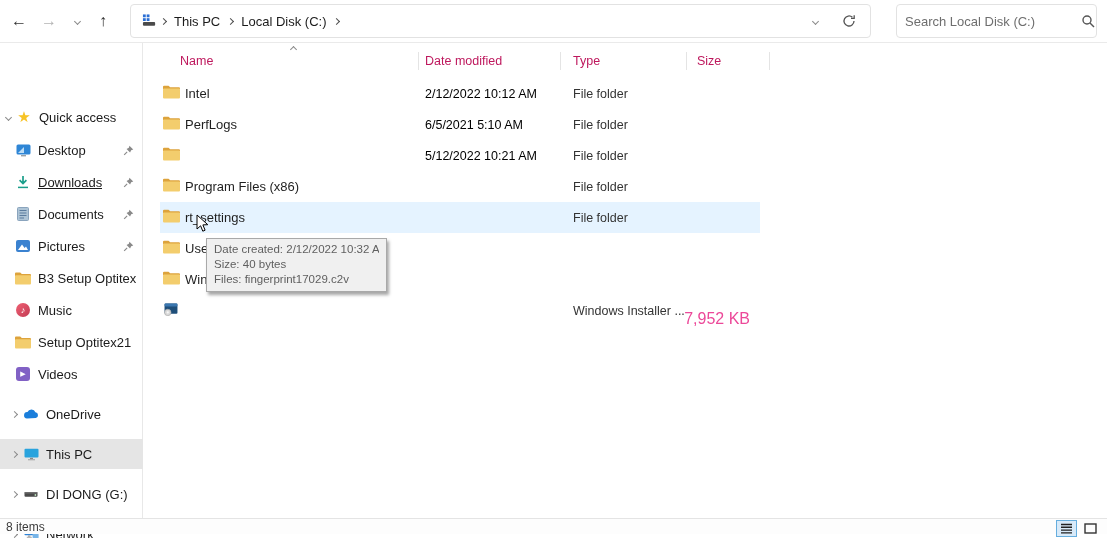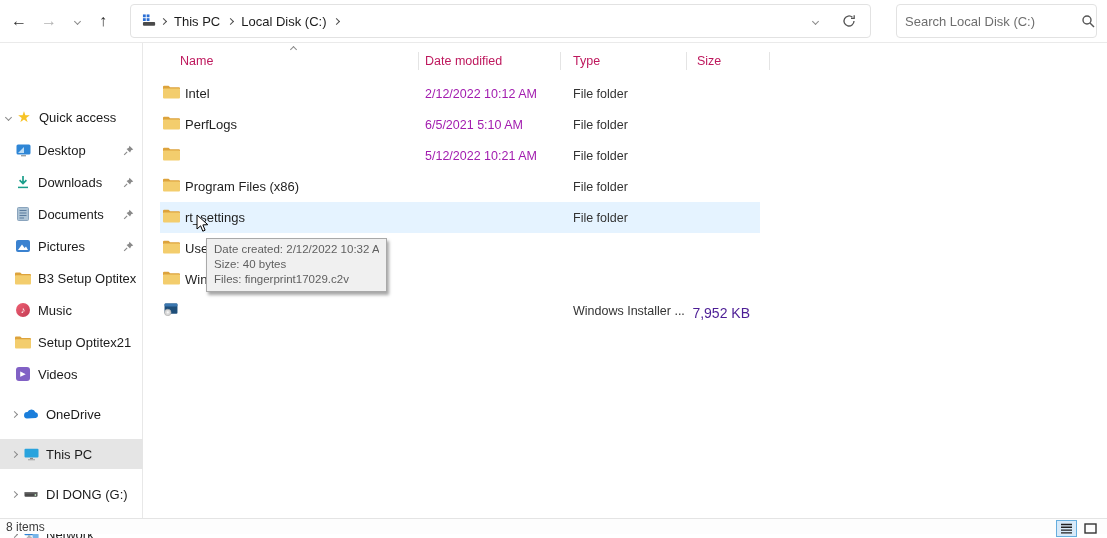--- a/index.html
+++ b/index.html
@@ -44,25 +44,25 @@
   .filearea { position:absolute; left:143px; top:43px; width:964px; height:475px; background:#fff; }
   .colhead { position:absolute; top:5px; height:26px; font-size:12.5px; color:#be185d; display:flex; align-items:center; }
   .colsep { position:absolute; top:9px; width:1px; height:18px; background:#e4e4e4; }
   .sortcaret { position:absolute; left:148px; top:4px; }
   .frow { position:absolute; left:0; width:640px; height:31px; }
   .frow.selected { left:17px; width:600px; background:#e5f3ff; }
   .frow .name { position:absolute; left:42px; top:0; height:31px; display:flex; align-items:center; font-size:13px; color:#1f1f1f; white-space:nowrap; }
   .frow.selected .name { left:25px; }
   .frow .fico { position:absolute; left:20px; top:7px; }
   .frow.selected .fico { left:3px; }
-  .frow .date { position:absolute; left:282px; top:0; height:31px; display:flex; align-items:center; font-size:12.5px; color:#a21caf; }
+  .frow .date { position:absolute; left:282px; top:0; height:31px; display:flex; align-items:center; font-size:12.5px; color:#000000; }
   .frow.selected .date { left:265px; }
   .frow .type { position:absolute; left:430px; top:0; height:31px; display:flex; align-items:center; font-size:12.5px; color:#333; }
   .frow.selected .type { left:413px; }
-  .frow .size { position:absolute; left:515px; top:2px; width:92px; height:31px; display:flex; align-items:center; justify-content:flex-end; font-size:14px; color:#4c1d95; }
+  .frow .size { position:absolute; left:515px; top:8px; width:92px; height:31px; display:flex; align-items:center; justify-content:flex-end; font-size:16px; color:#ec4899; }
   .frow.selected .size { left:498px; }
 
   
   .tooltip { position:absolute; left:206px; top:238px; width:181px; background:#f0f0f0; border:1px solid #a9a9a9; box-shadow:2px 3px 3px rgba(0,0,0,0.35); padding:3px 7px 4px 7px; z-index:40; }
   .tooltip div { font-size:11.5px; line-height:15px; color:#5f5f5f; white-space:nowrap; overflow:hidden; }
   .cursor { position:absolute; left:196px; top:214px; z-index:60; }
 
   
   .statusbar { position:absolute; left:0; top:518px; width:1107px; height:16px; background:#fdfdfd; border-top:1px solid #e4e4e4; display:flex; align-items:center; }
   .statustext { font-size:12px; color:#3c3c3c; margin-left:6px; }
@@ -145,21 +145,21 @@
         </span>
       <span class="lbl">Desktop</span>
       <span class="pin">
           <svg width="11" height="11" viewBox="0 0 12 12">
             <path fill="#8a8a8a" d="M7 0.8 L11.2 5 L8.9 5.6 L7.7 8.1 L3.9 4.3 L6.4 3.1 Z"></path>
             <rect x="0.6" y="8.6" width="4.6" height="1.2" transform="rotate(-45 2.9 9.2)" fill="#8a8a8a"></rect>
           </svg>
         </span>
     </div>
 
-    <div class="side-row sub" style="top:124px;">
+    <div class="side-row sub" style="top:124px;text-decoration:underline;">
       <span class="ico">
           <svg width="14" height="14" viewBox="0 0 14 14">
             <path d="M7 1 V8.2 M3.6 5.2 L7 8.6 L10.4 5.2" stroke="#1a9e8a" stroke-width="1.7" fill="none"></path>
             <path d="M2 12.4 h10" stroke="#1a9e8a" stroke-width="1.5"></path>
           </svg>
         </span>
       <span class="lbl">Downloads</span>
       <span class="pin">
           <svg width="11" height="11" viewBox="0 0 12 12">
             <path fill="#8a8a8a" d="M7 0.8 L11.2 5 L8.9 5.6 L7.7 8.1 L3.9 4.3 L6.4 3.1 Z"></path>

